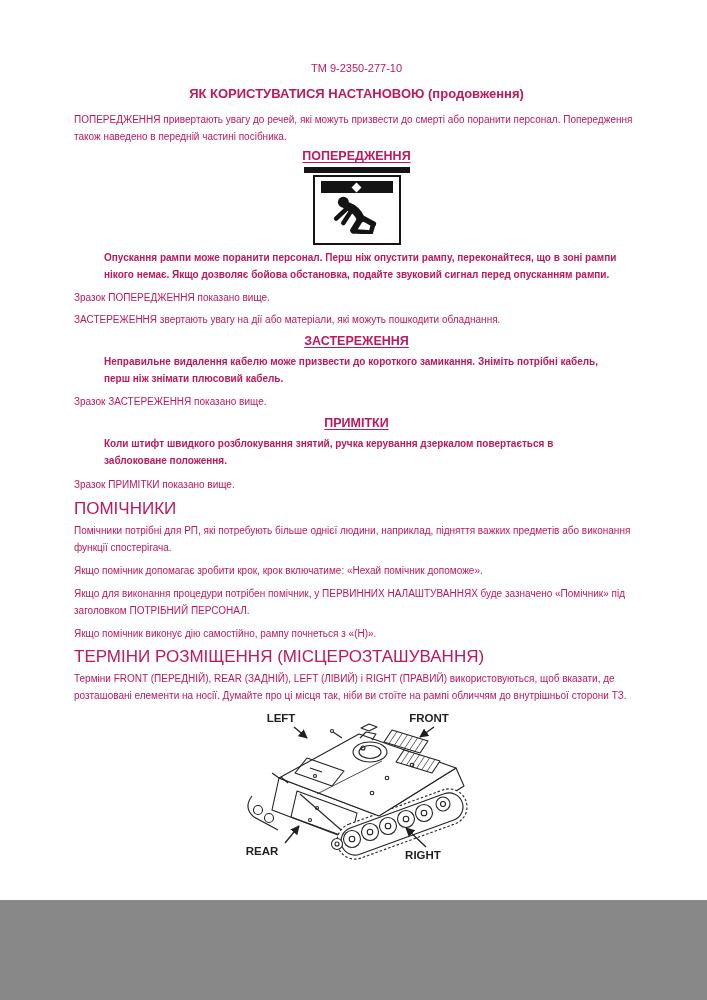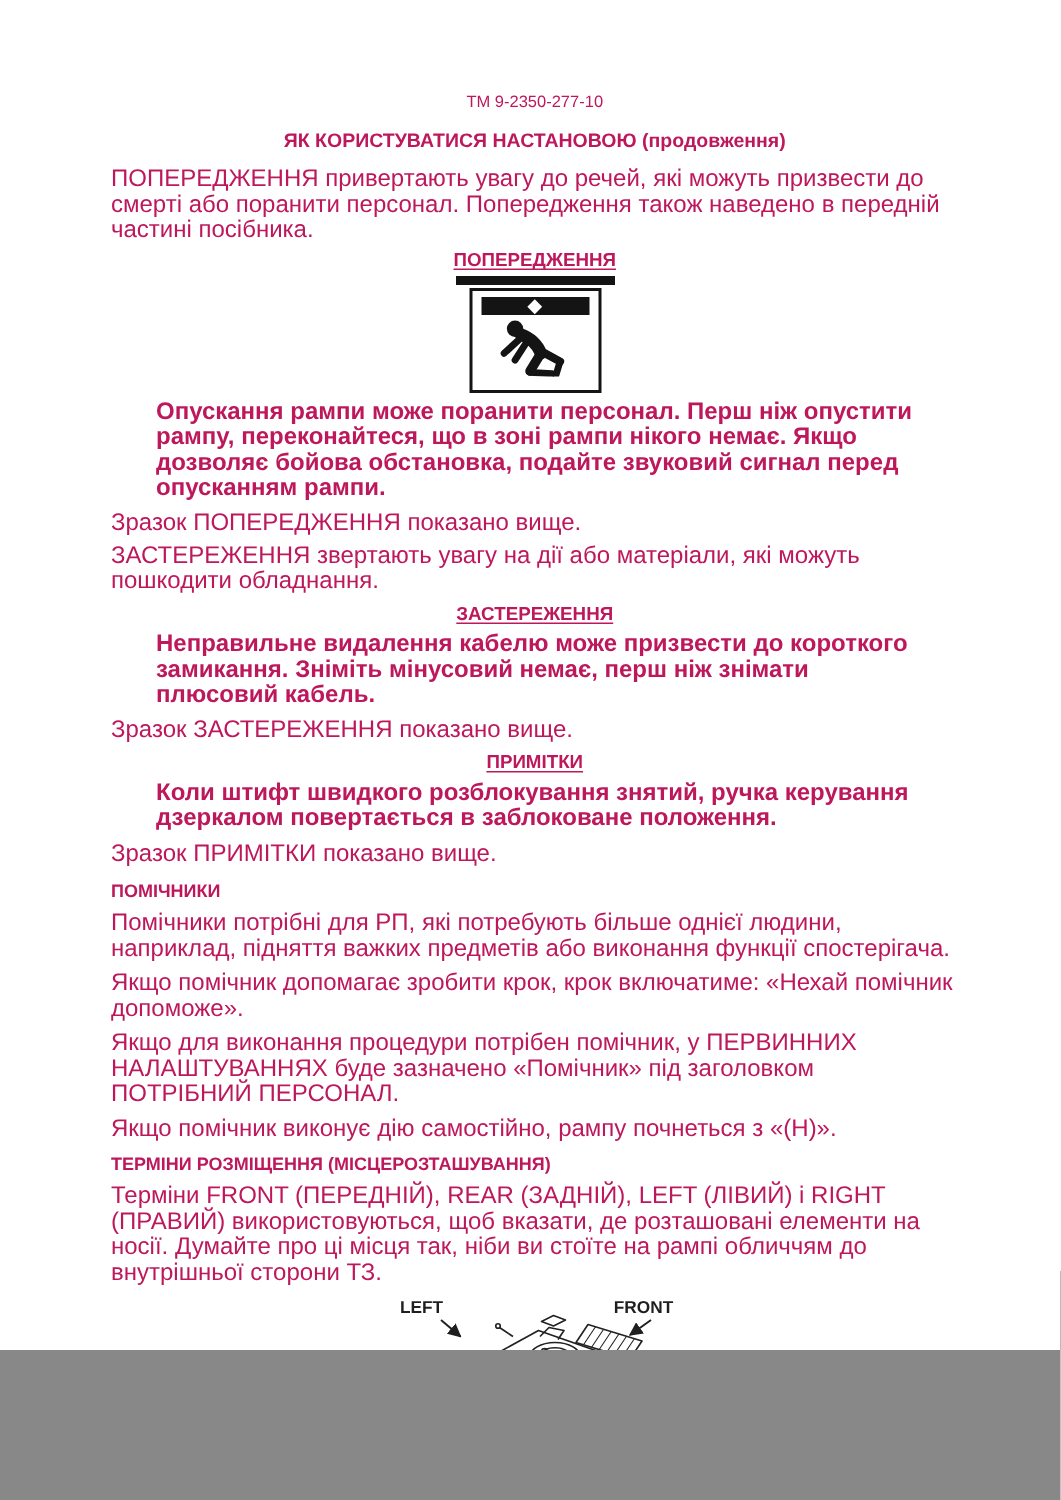--- a/index.html
+++ b/index.html
@@ -4,25 +4,25 @@
 <style>
   html,body{margin:0;padding:0;background:#888;}
   .page{
     width:707px;height:900px;background:#ffffff;position:relative;
     margin:0 auto;font-family:"Liberation Sans",sans-serif;color:#be185d;
     overflow:hidden;
   }
   .content{padding:62px 68px 0 74px;}
   .doc-header{font-size:11px;line-height:13px;text-align:center;}
   .doc-title{margin-top:11px;font-size:13px;line-height:16px;font-weight:bold;text-align:center;}
-  p{margin:0;font-size:16px;line-height:17px;}
+  p{margin:0;font-size:10px;line-height:17px;}
   .p-body{margin-top:9px;}
   .h-center{margin-top:3px;font-size:12.5px;line-height:16px;font-weight:bold;text-align:center;}
   .h-center span{text-decoration:underline;text-underline-offset:2px;}
-  .h-left{margin-top:9px;font-size:12px;line-height:14px;font-weight:bold;}
+  .h-left{margin-top:9px;font-size:17px;line-height:14px;font-weight:normal;}
   .p-bold{margin-top:4px;font-weight:bold;margin-left:30px;margin-right:22px;}
   .mt5{margin-top:5px;} .mt6{margin-top:6px;} .mt7{margin-top:7px;}
   .mt8{margin-top:8px;}
   
   .warn-icon{width:106px;margin:3px auto 0;}
   .warn-icon .ramp-bar{height:6px;background:#141414;}
   .warn-icon .box{width:84px;height:62px;margin:2px auto 0;border:2px solid #141414;background:#fff;padding-top:4px;}
   .warn-icon .bar{width:72px;height:12px;margin:0 auto;background:#141414;
     display:flex;align-items:center;justify-content:center;}
   .warn-icon .diamond{width:7px;height:7px;background:#fff;transform:rotate(45deg);}
@@ -65,21 +65,21 @@
           </g>
         </svg>
       </div>
     </div>
 
     <p class="p-bold">Опускання рампи може поранити персонал. Перш ніж опустити рампу, переконайтеся, що в зоні рампи нікого немає. Якщо дозволяє бойова обстановка, подайте звуковий сигнал перед опусканням рампи.</p>
     <p class="p-body mt6">Зразок ПОПЕРЕДЖЕННЯ показано вище.</p>
 
     <p class="p-body mt5">ЗАСТЕРЕЖЕННЯ звертають увагу на дії або матеріали, які можуть пошкодити обладнання.</p>
     <div class="h-center mt5"><span>ЗАСТЕРЕЖЕННЯ</span></div>
-    <p class="p-bold">Неправильне видалення кабелю може призвести до короткого замикання. Зніміть мінусовий немає, перш ніж знімати плюсовий кабель.</p>
+    <p class="p-bold">Неправильне видалення кабелю може призвести до короткого замикання. Зніміть потрібні кабель, перш ніж знімати плюсовий кабель.</p>
     <p class="p-body mt6">Зразок  ЗАСТЕРЕЖЕННЯ показано вище.</p>
 
     <div class="h-center mt5"><span>ПРИМІТКИ</span></div>
     <p class="p-bold">Коли штифт швидкого розблокування знятий, ручка керування дзеркалом повертається в заблоковане положення.</p>
     <p class="p-body mt7">Зразок  ПРИМІТКИ  показано вище.</p>
 
     <div class="h-left">ПОМІЧНИКИ</div>
     <p class="p-body mt6">Помічники потрібні для РП, які потребують більше однієї людини, наприклад, підняття важких предметів або виконання функції спостерігача.</p>
     <p class="p-body mt6">Якщо помічник допомагає зробити крок, крок включатиме: «Нехай помічник допоможе».</p>
     <p class="p-body mt6">Якщо для виконання процедури потрібен помічник, у ПЕРВИННИХ НАЛАШТУВАННЯХ буде зазначено «Помічник» під заголовком ПОТРІБНИЙ ПЕРСОНАЛ.</p>

